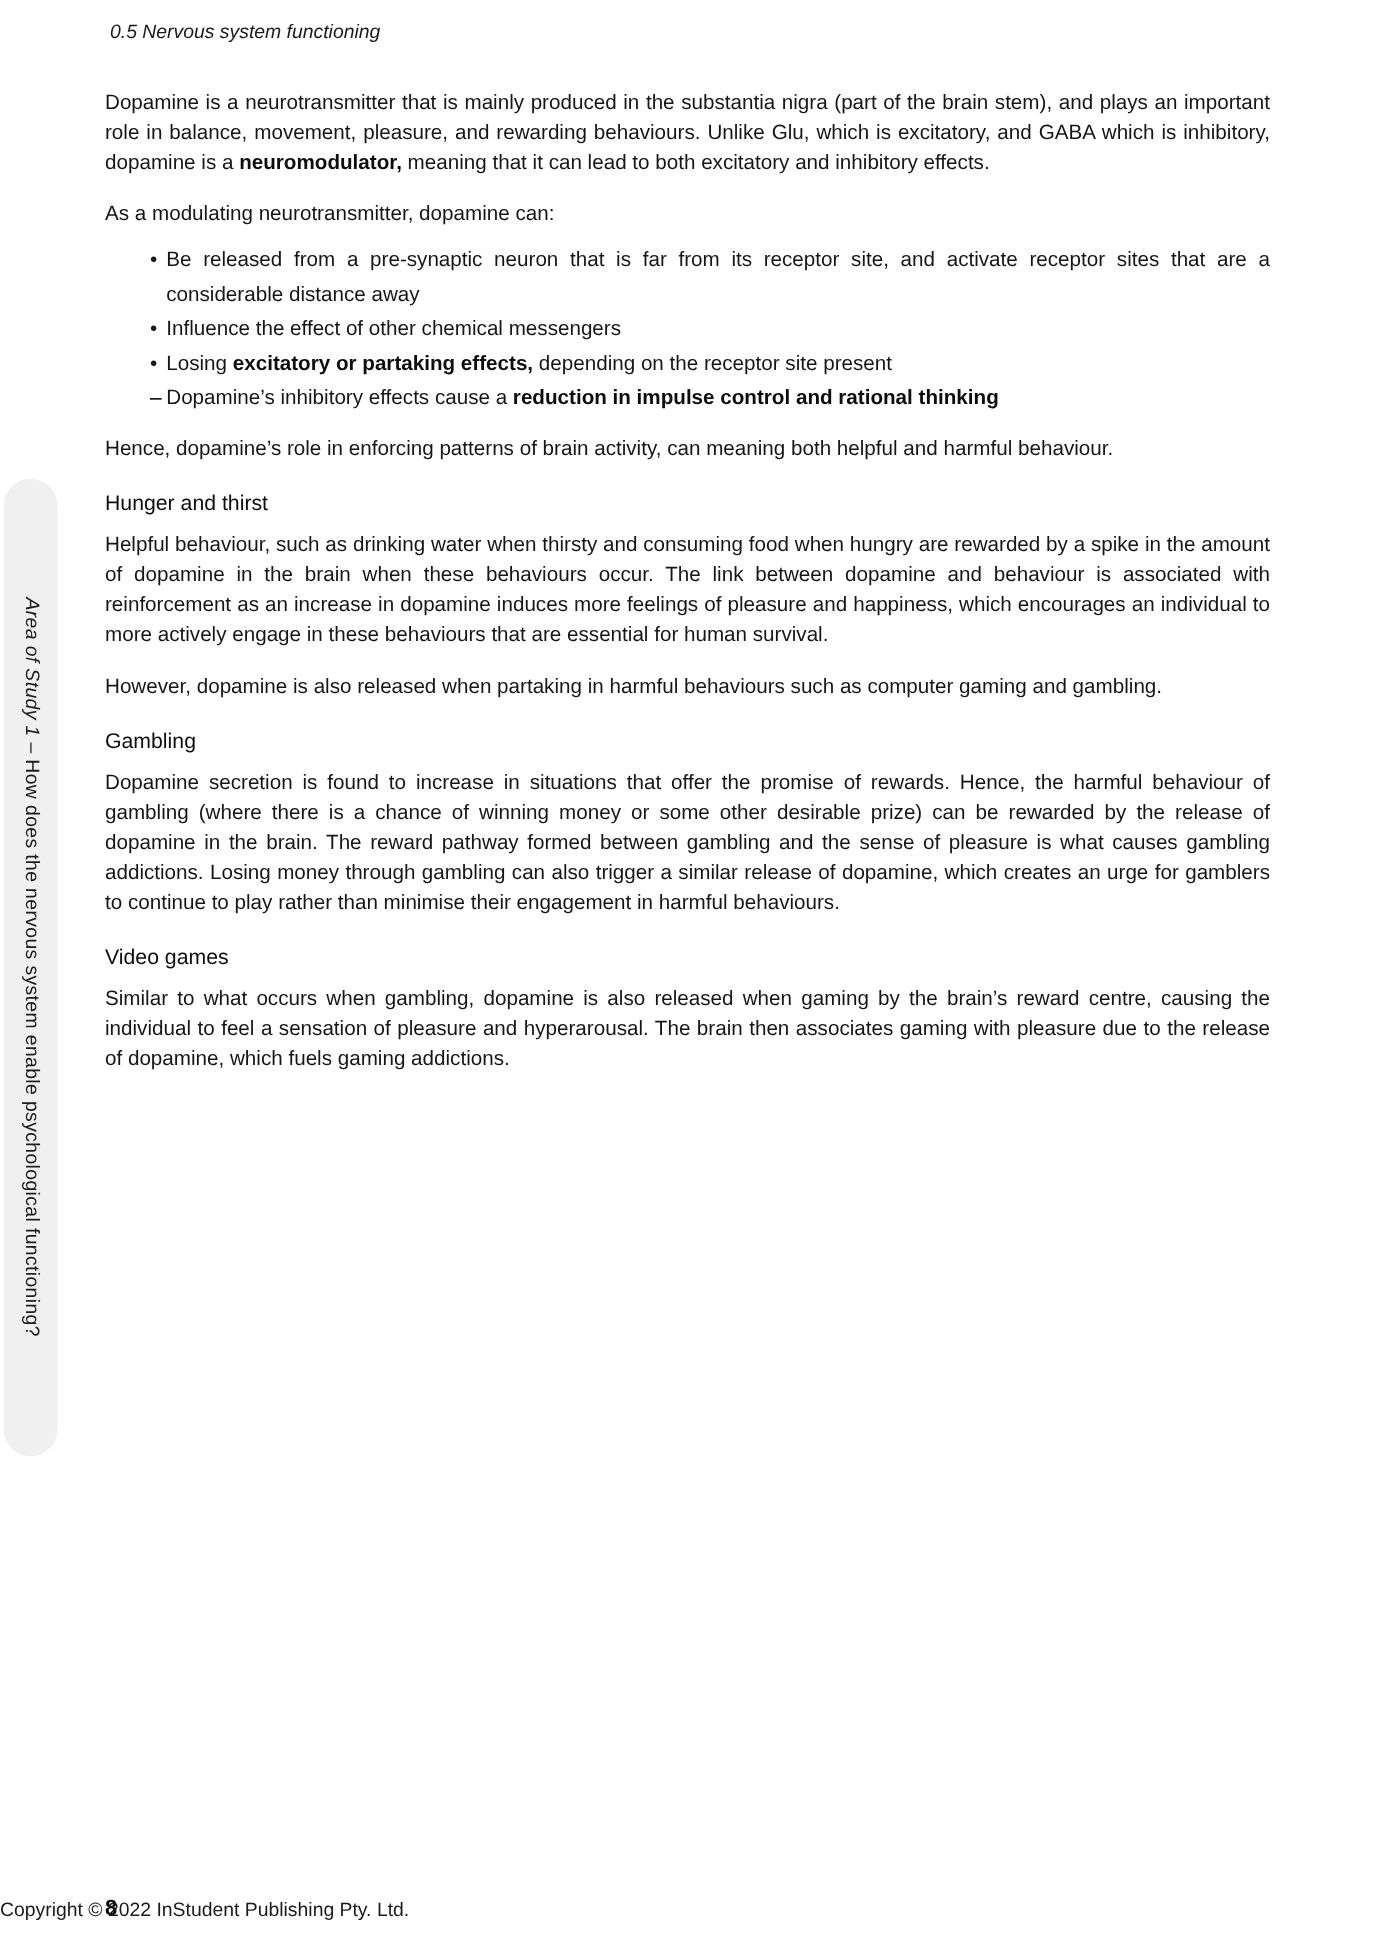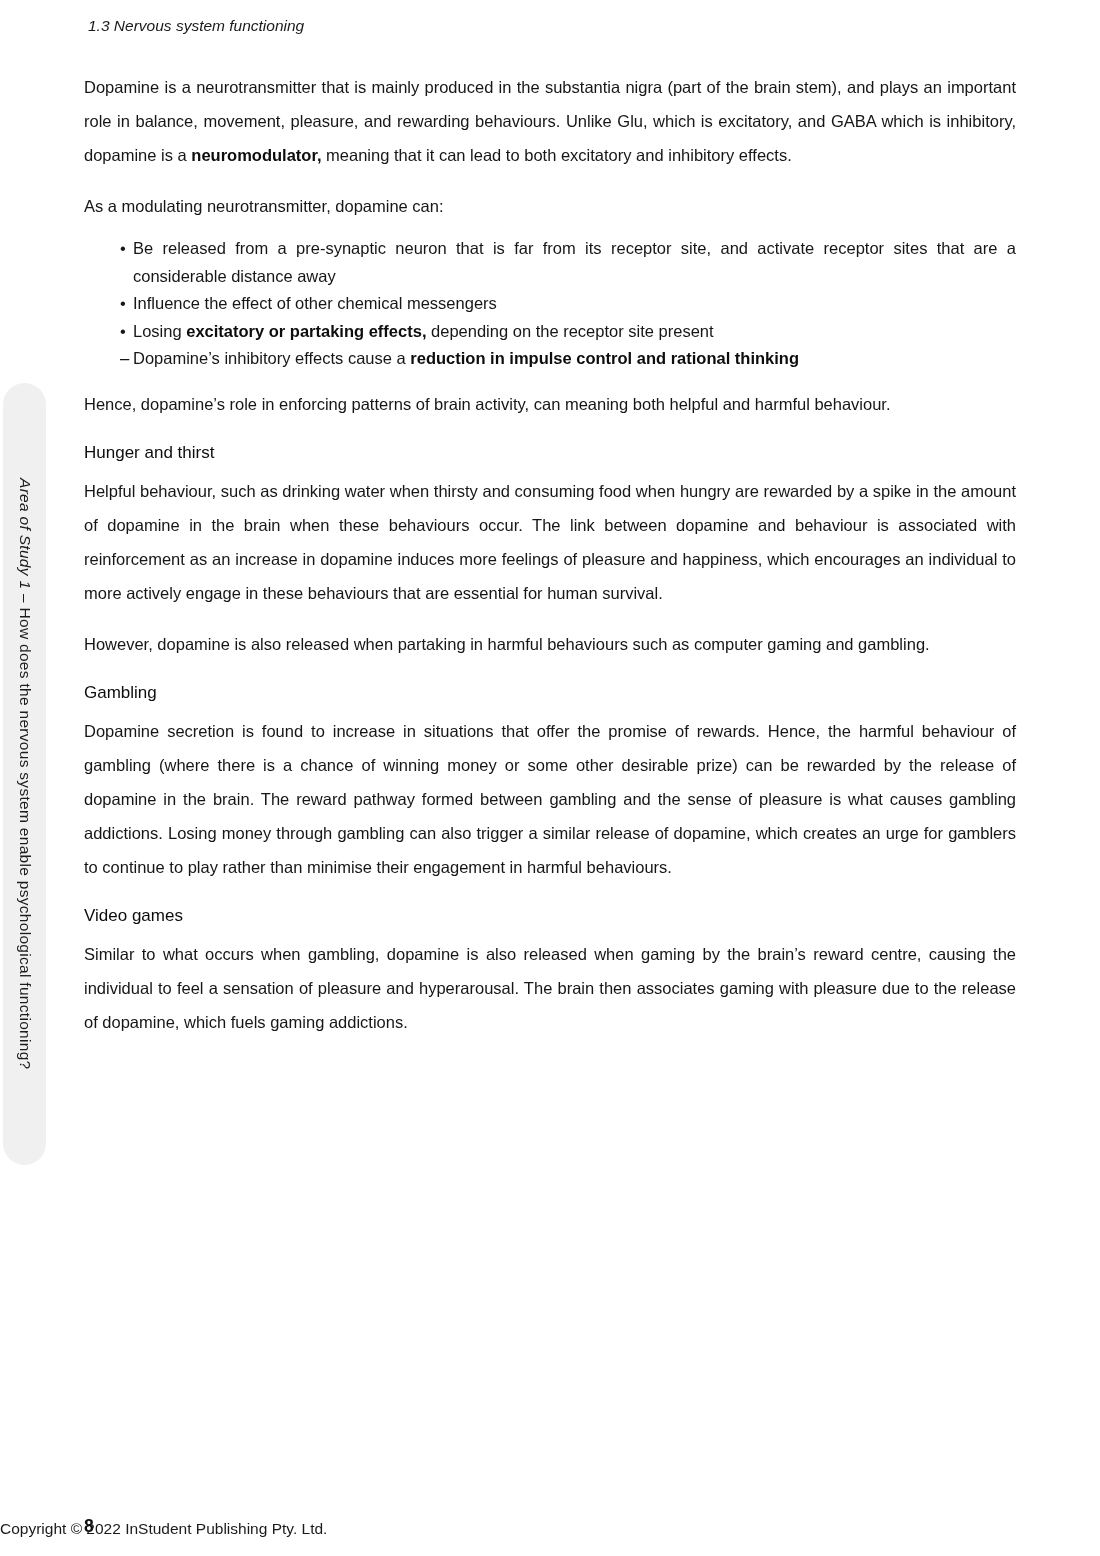--- a/index.html
+++ b/index.html
@@ -32,21 +32,21 @@
     margin: 0 0 19px 0;
     font-size: 20.5px;
     font-weight: bold;
     color: #0d0d0d;
     letter-spacing: 0.1px;
   }
   h1 .secnum { width: 91px; flex: none; }
   p.body-text {
     margin: 0 0 17px 0;
     font-size: 16.5px;
-    line-height: 34px;
+    line-height: 24px;
     text-align: justify;
     text-justify: inter-word;
     color: #161616;
   }
   p.lead { margin-bottom: 12px; }
   ul.bullets {
     list-style: none;
     margin: 0 0 14px 0;
     padding: 0;
     font-size: 16.5px;
@@ -108,21 +108,21 @@
     text-align: left;
     font-size: 15.5px;
     color: #1a1a1a;
   }
 </style>
 </head>
 <body>
 
 <div class="page">
 
-  <div class="running-head">1.3 Nervous system functioning</div>
+  <div class="running-head">0.5 Nervous system functioning</div>
 
   <div class="main">
 
 
     <p class="body-text"><span>Dopamine is a neurotransmitter that is mainly produced in the substantia nigra (part of the brain stem), and plays an important role in balance, movement, pleasure, and rewarding behaviours. Unlike Glu, which is excitatory, and GABA which is inhibitory, dopamine is a </span><b>neuromodulator,</b><span> meaning that it can lead to both excitatory and inhibitory effects.</span></p>
 
     <p class="body-text lead">As a modulating neurotransmitter, dopamine can:</p>
 
     <ul class="bullets">
       <li>

